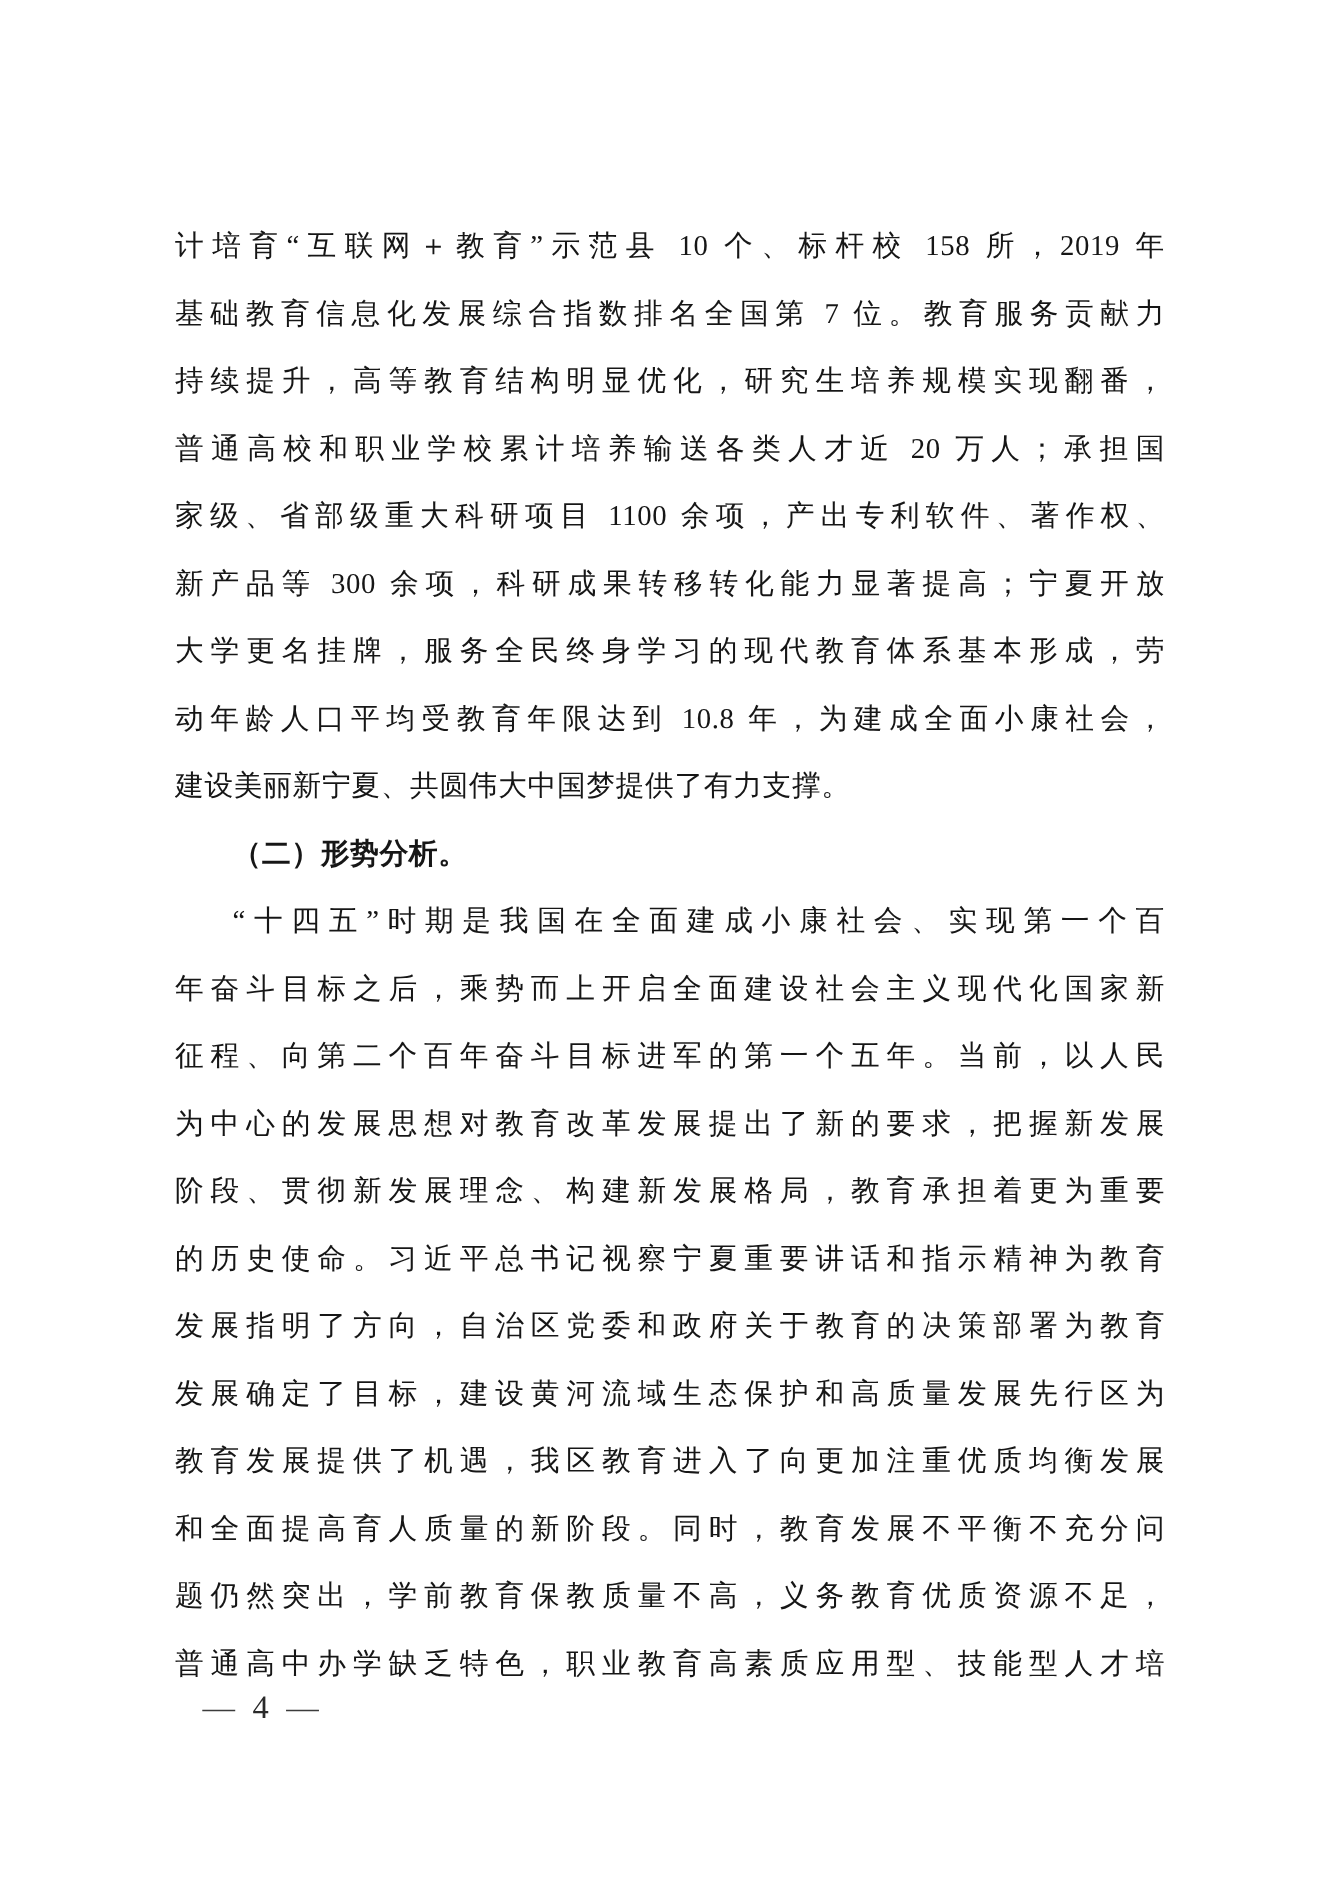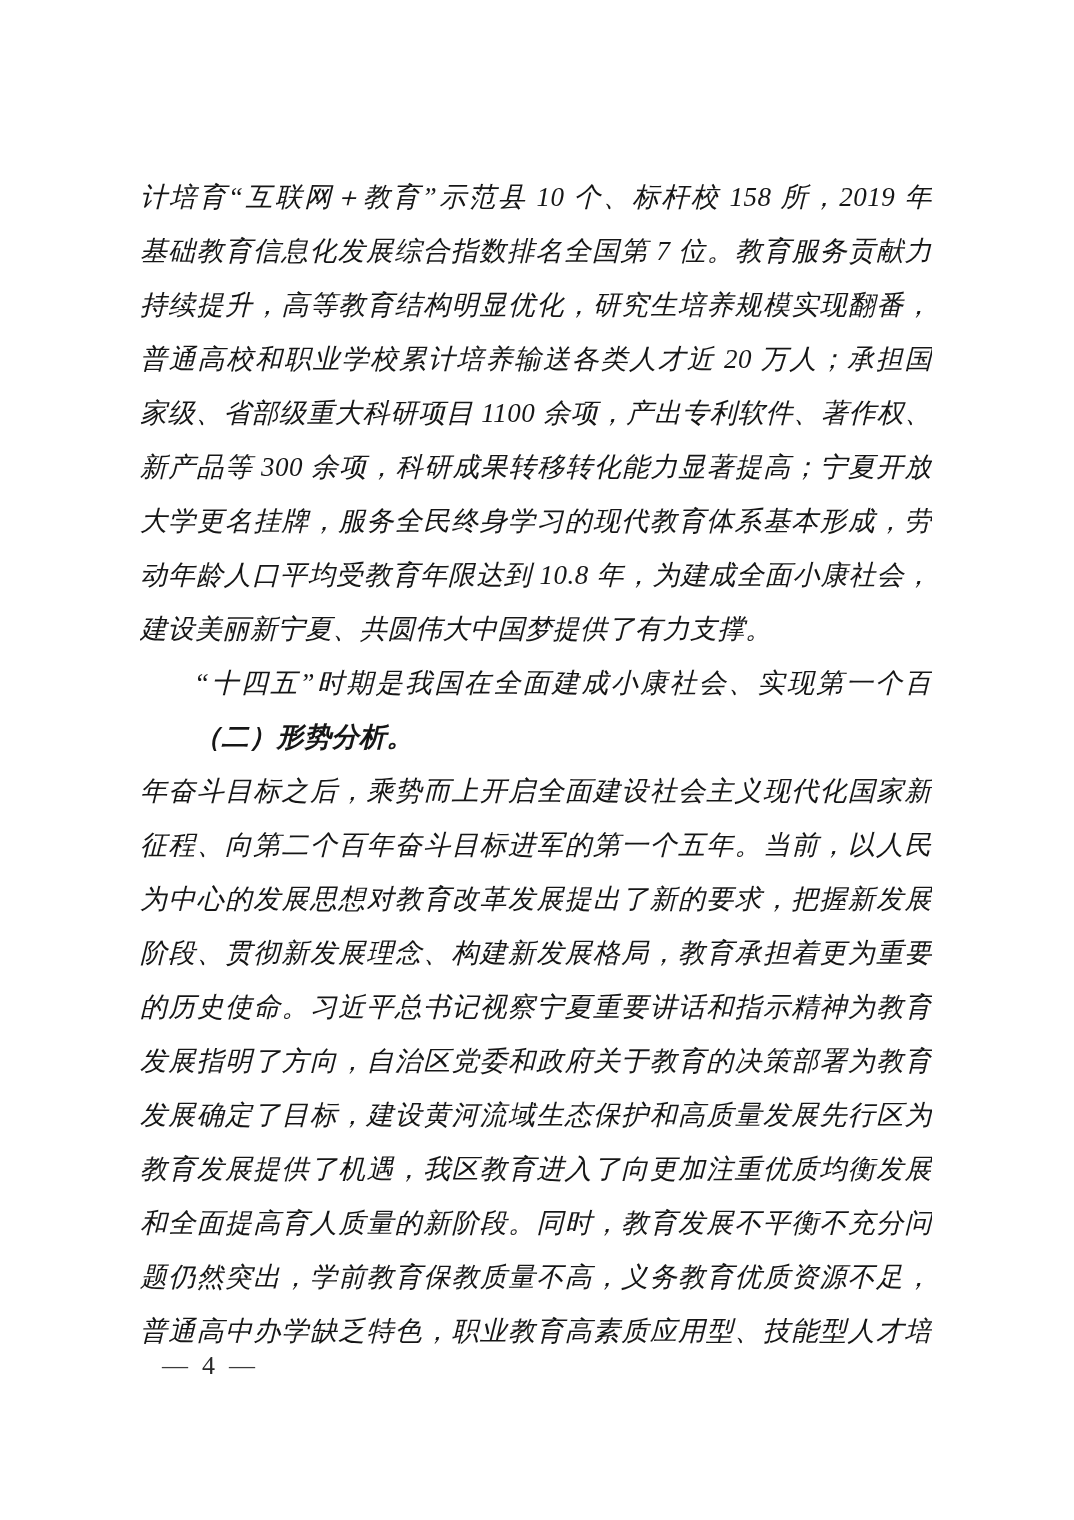--- a/index.html
+++ b/index.html
@@ -24,28 +24,27 @@
   }
   .text-block {
     position: absolute;
     left: 140px;
     top: 170px;
     width: 792px;
   }
   .line {
     height: 54px;
     line-height: 54px;
-    font-size: 27px;
+    font-size: 23px;
     text-align: justify;
     text-align-last: justify;
     text-justify: inter-ideograph;
     white-space: normal;
     overflow: hidden;
     letter-spacing: 0.5px;
-    font-style: italic;
   }
   .line.end {
     text-align: center;
     text-align-last: left;
   }
   .line.indent {
     text-indent: 2em;
   }
   .line.heading {
     text-align: left;
@@ -77,23 +76,23 @@
     <div class="line">计培育“互联网＋教育”示范县 10 个、标杆校 158 所，2019 年</div>
     <div class="line">基础教育信息化发展综合指数排名全国第 7 位。教育服务贡献力</div>
     <div class="line">持续提升，高等教育结构明显优化，研究生培养规模实现翻番，</div>
     <div class="line">普通高校和职业学校累计培养输送各类人才近 20 万人；承担国</div>
     <div class="line">家级、省部级重大科研项目 1100 余项，产出专利软件、著作权、</div>
     <div class="line">新产品等 300 余项，科研成果转移转化能力显著提高；宁夏开放</div>
     <div class="line">大学更名挂牌，服务全民终身学习的现代教育体系基本形成，劳</div>
     <div class="line">动年龄人口平均受教育年限达到 10.8 年，为建成全面小康社会，</div>
     <div class="line end">建设美丽新宁夏、共圆伟大中国梦提供了有力支撑。</div>
 
+    <div class="line heading">（二）形势分析。</div>
+
     <div class="line indent">“十四五”时期是我国在全面建成小康社会、实现第一个百</div>
-
-    <div class="line heading">（二）形势分析。</div>
     <div class="line">年奋斗目标之后，乘势而上开启全面建设社会主义现代化国家新</div>
     <div class="line">征程、向第二个百年奋斗目标进军的第一个五年。当前，以人民</div>
     <div class="line">为中心的发展思想对教育改革发展提出了新的要求，把握新发展</div>
     <div class="line">阶段、贯彻新发展理念、构建新发展格局，教育承担着更为重要</div>
     <div class="line">的历史使命。习近平总书记视察宁夏重要讲话和指示精神为教育</div>
     <div class="line">发展指明了方向，自治区党委和政府关于教育的决策部署为教育</div>
     <div class="line">发展确定了目标，建设黄河流域生态保护和高质量发展先行区为</div>
     <div class="line">教育发展提供了机遇，我区教育进入了向更加注重优质均衡发展</div>
     <div class="line">和全面提高育人质量的新阶段。同时，教育发展不平衡不充分问</div>
     <div class="line">题仍然突出，学前教育保教质量不高，义务教育优质资源不足，</div>

